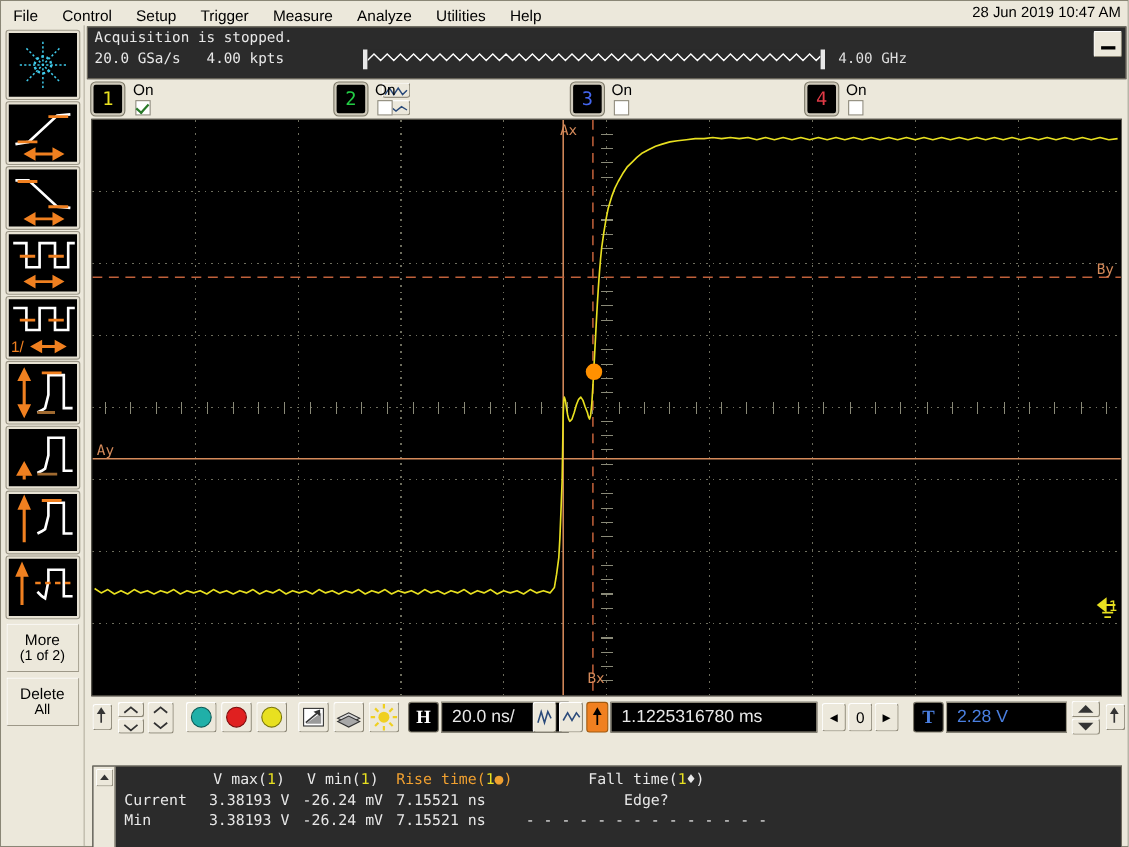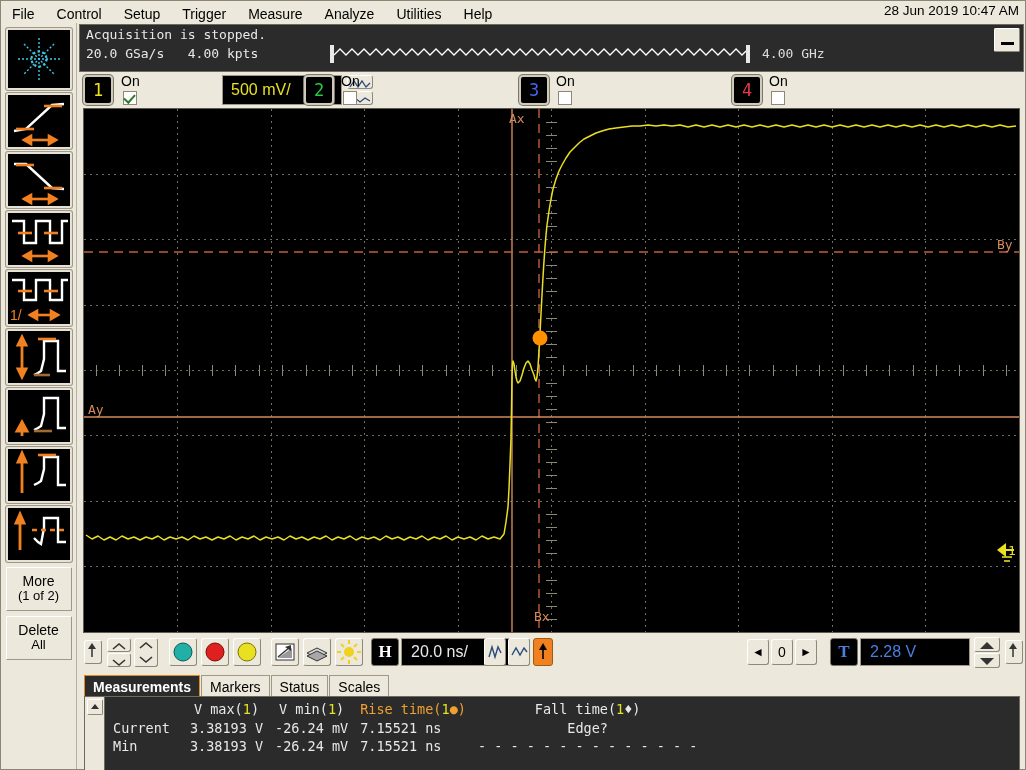--- a/index.html
+++ b/index.html
@@ -406,21 +406,20 @@
         </svg>
       </div>
       <div class="bw-label">4.00 GHz</div>
       <div class="min-btn"></div>
     </div>
 
     <div class="chanrow">
       <div class="chanbox" style="left:4px; color:#e8e020;">1</div>
       <div class="on-label" style="left:42px;">On</div>
       <div class="chk checked" style="left:44px;"></div>
-      <div class="scalebox">500 mV/</div>
       <div class="minibtn" style="left:268px; top:1px;">
         <svg width="24" height="12" viewBox="0 0 24 12">
             <polyline points="2,9 6,3 10,9 14,3 18,9 22,5" fill="none" stroke="#2a4a7a" stroke-width="1.3"></polyline>
           </svg>
       </div>
       <div class="minibtn" style="left:268px; top:17px;">
         <svg width="24" height="12" viewBox="0 0 24 12">
             <polyline points="2,8 7,4 12,8 17,4 22,7" fill="none" stroke="#2a4a7a" stroke-width="1.3"></polyline>
           </svg>
       </div>
@@ -650,20 +649,21 @@
             <polyline points="3,16 7,9 11,16 15,9 18,13" fill="none" stroke="#2a4a7a" stroke-width="1.4"></polyline>
           </svg>
       </div>
       <div class="cbtn" style="left:454px; top:3px; width:20px; height:28px; background:#f08020; border-color:#a05a10;">
         <svg width="18" height="26" viewBox="0 0 18 26">
             <line x1="9" y1="20" x2="9" y2="8" stroke="#000" stroke-width="1.6"></line>
             <polygon points="9,4 5,11 13,11" fill="#000"></polygon>
           </svg>
       </div>
 
+      <div class="valbox" style="left:476px; top:3px; width:188px; height:28px;">1.1225316780 ms</div>
 
       <div class="cbtn" style="left:668px; top:4px; width:22px; height:26px; font-size:12px; text-align:center; line-height:24px;">◄</div>
       <div class="cbtn" style="left:692px; top:4px; width:22px; height:26px; font-size:14px; text-align:center; line-height:24px;">0</div>
       <div class="cbtn" style="left:716px; top:4px; width:22px; height:26px; font-size:12px; text-align:center; line-height:24px;">►</div>
 
       <div class="cbtn" style="left:751px; top:3px; width:28px; height:28px; background:#000; border-color:#7a7668;">
         <div style="color:#4a7fe0; font-size:17px; font-weight:bold; text-align:center; line-height:26px; font-family:'Liberation Serif', serif;">T</div>
       </div>
       <div class="valbox" style="left:781px; top:3px; width:110px; height:28px; color:#4a7fe0;">2.28 V</div>
 
@@ -678,26 +678,20 @@
           </svg>
       </div>
       <div class="cbtn" style="left:926px; top:5px; width:18px; height:24px;">
         <svg width="14" height="20" viewBox="0 0 14 20">
             <line x1="7" y1="16" x2="7" y2="5" stroke="#333" stroke-width="1.5"></line>
             <polygon points="7,2 3,8 11,8" fill="#333"></polygon>
           </svg>
       </div>
     </div>
 
-    <div class="tabs">
-      <div class="tab active">Measurements</div>
-      <div class="tab">Markers</div>
-      <div class="tab">Status</div>
-      <div class="tab">Scales</div>
-    </div>
 
     <div class="meas-panel">
       <div class="meas-scroll">
         <div class="sc-arrow" style="top:2px;">
           <svg width="14" height="14" viewBox="0 0 14 14">
               <polygon points="7,4 3,9 11,9" fill="#333"></polygon>
             </svg>
         </div>
 
       </div>

